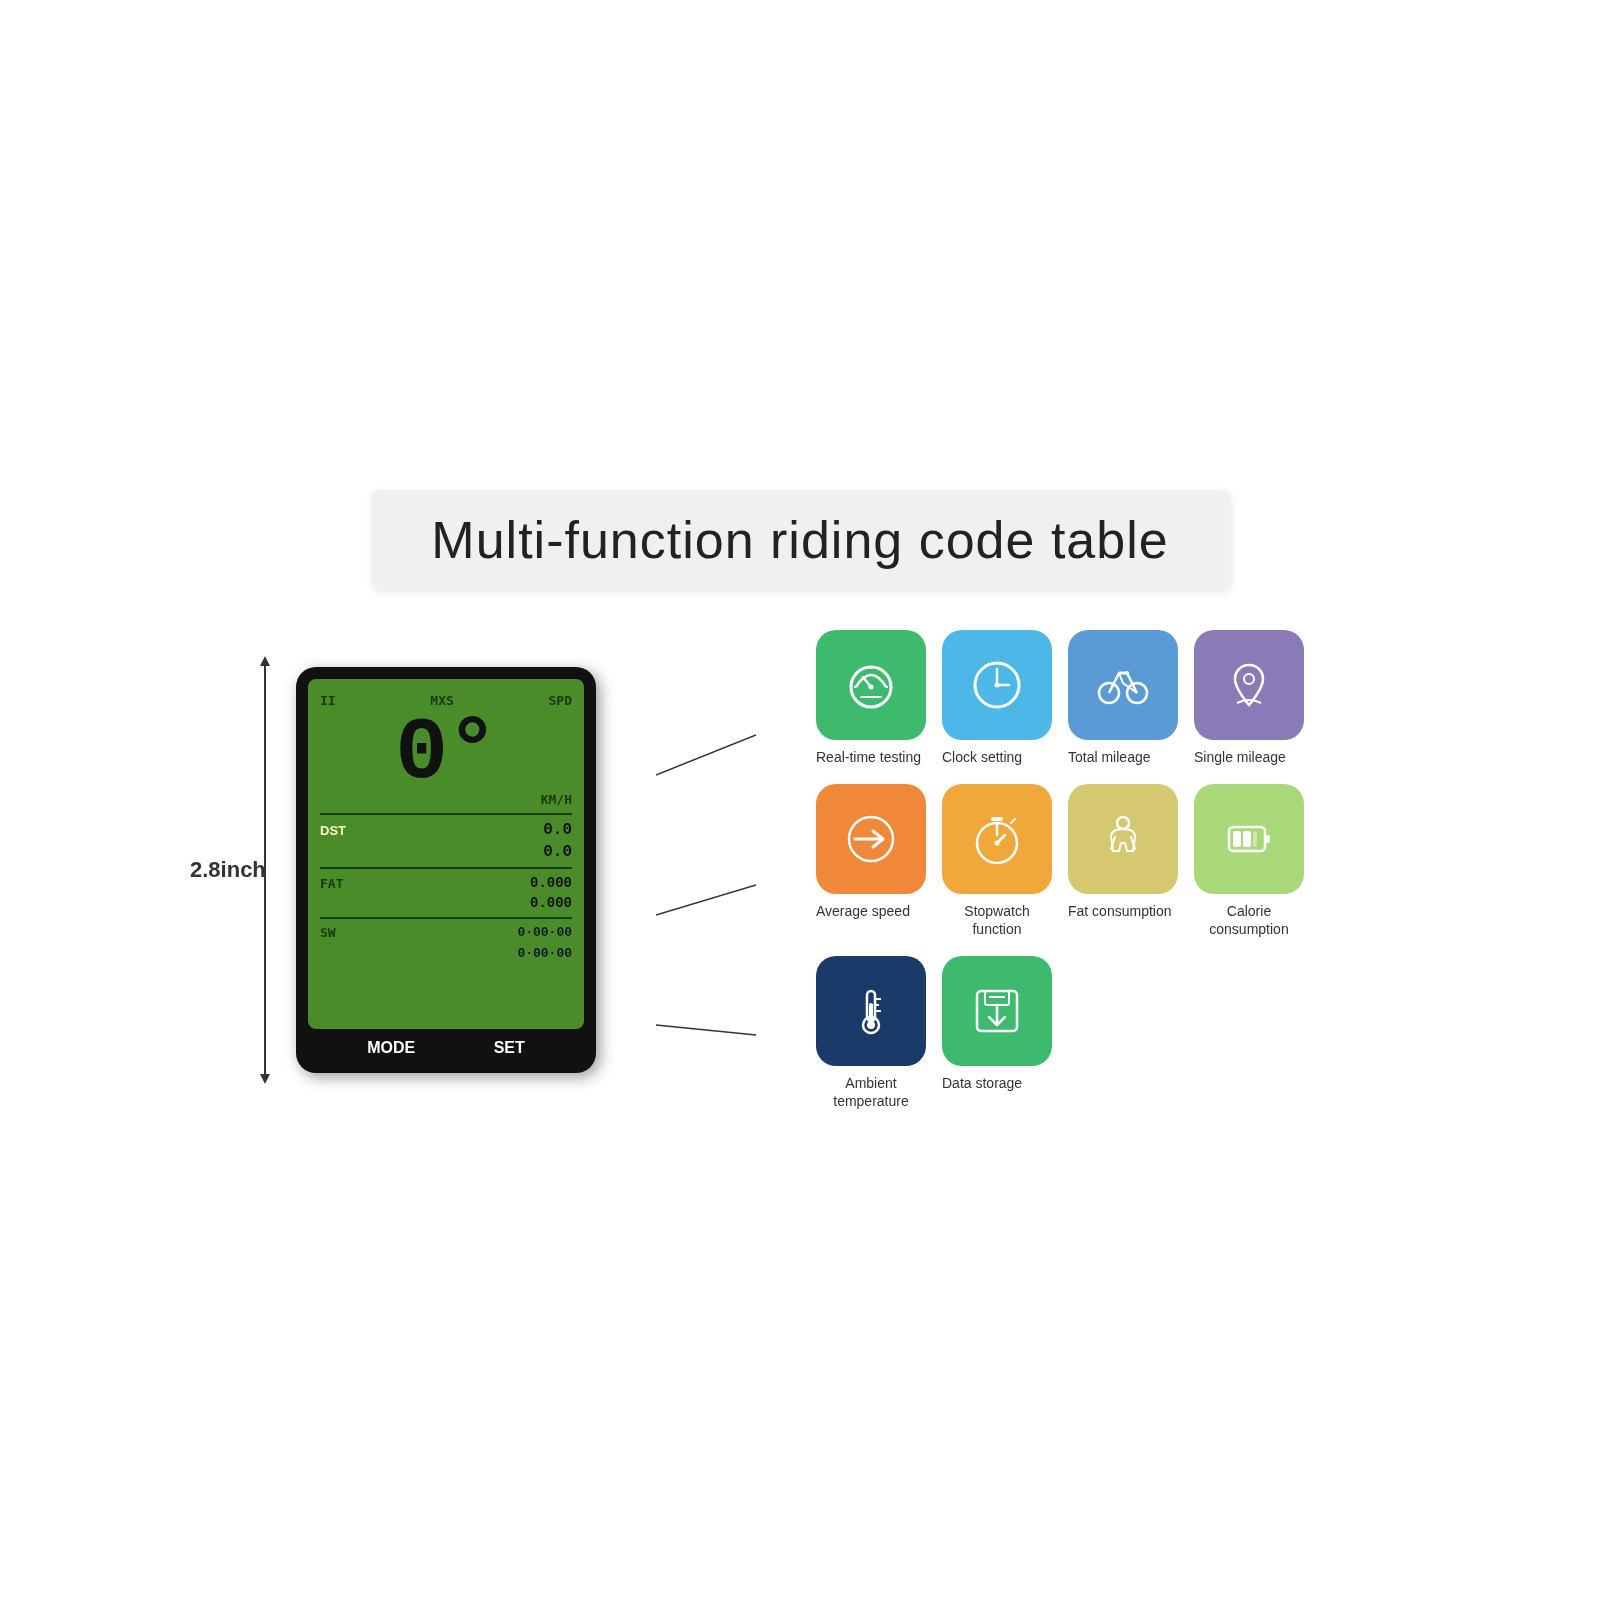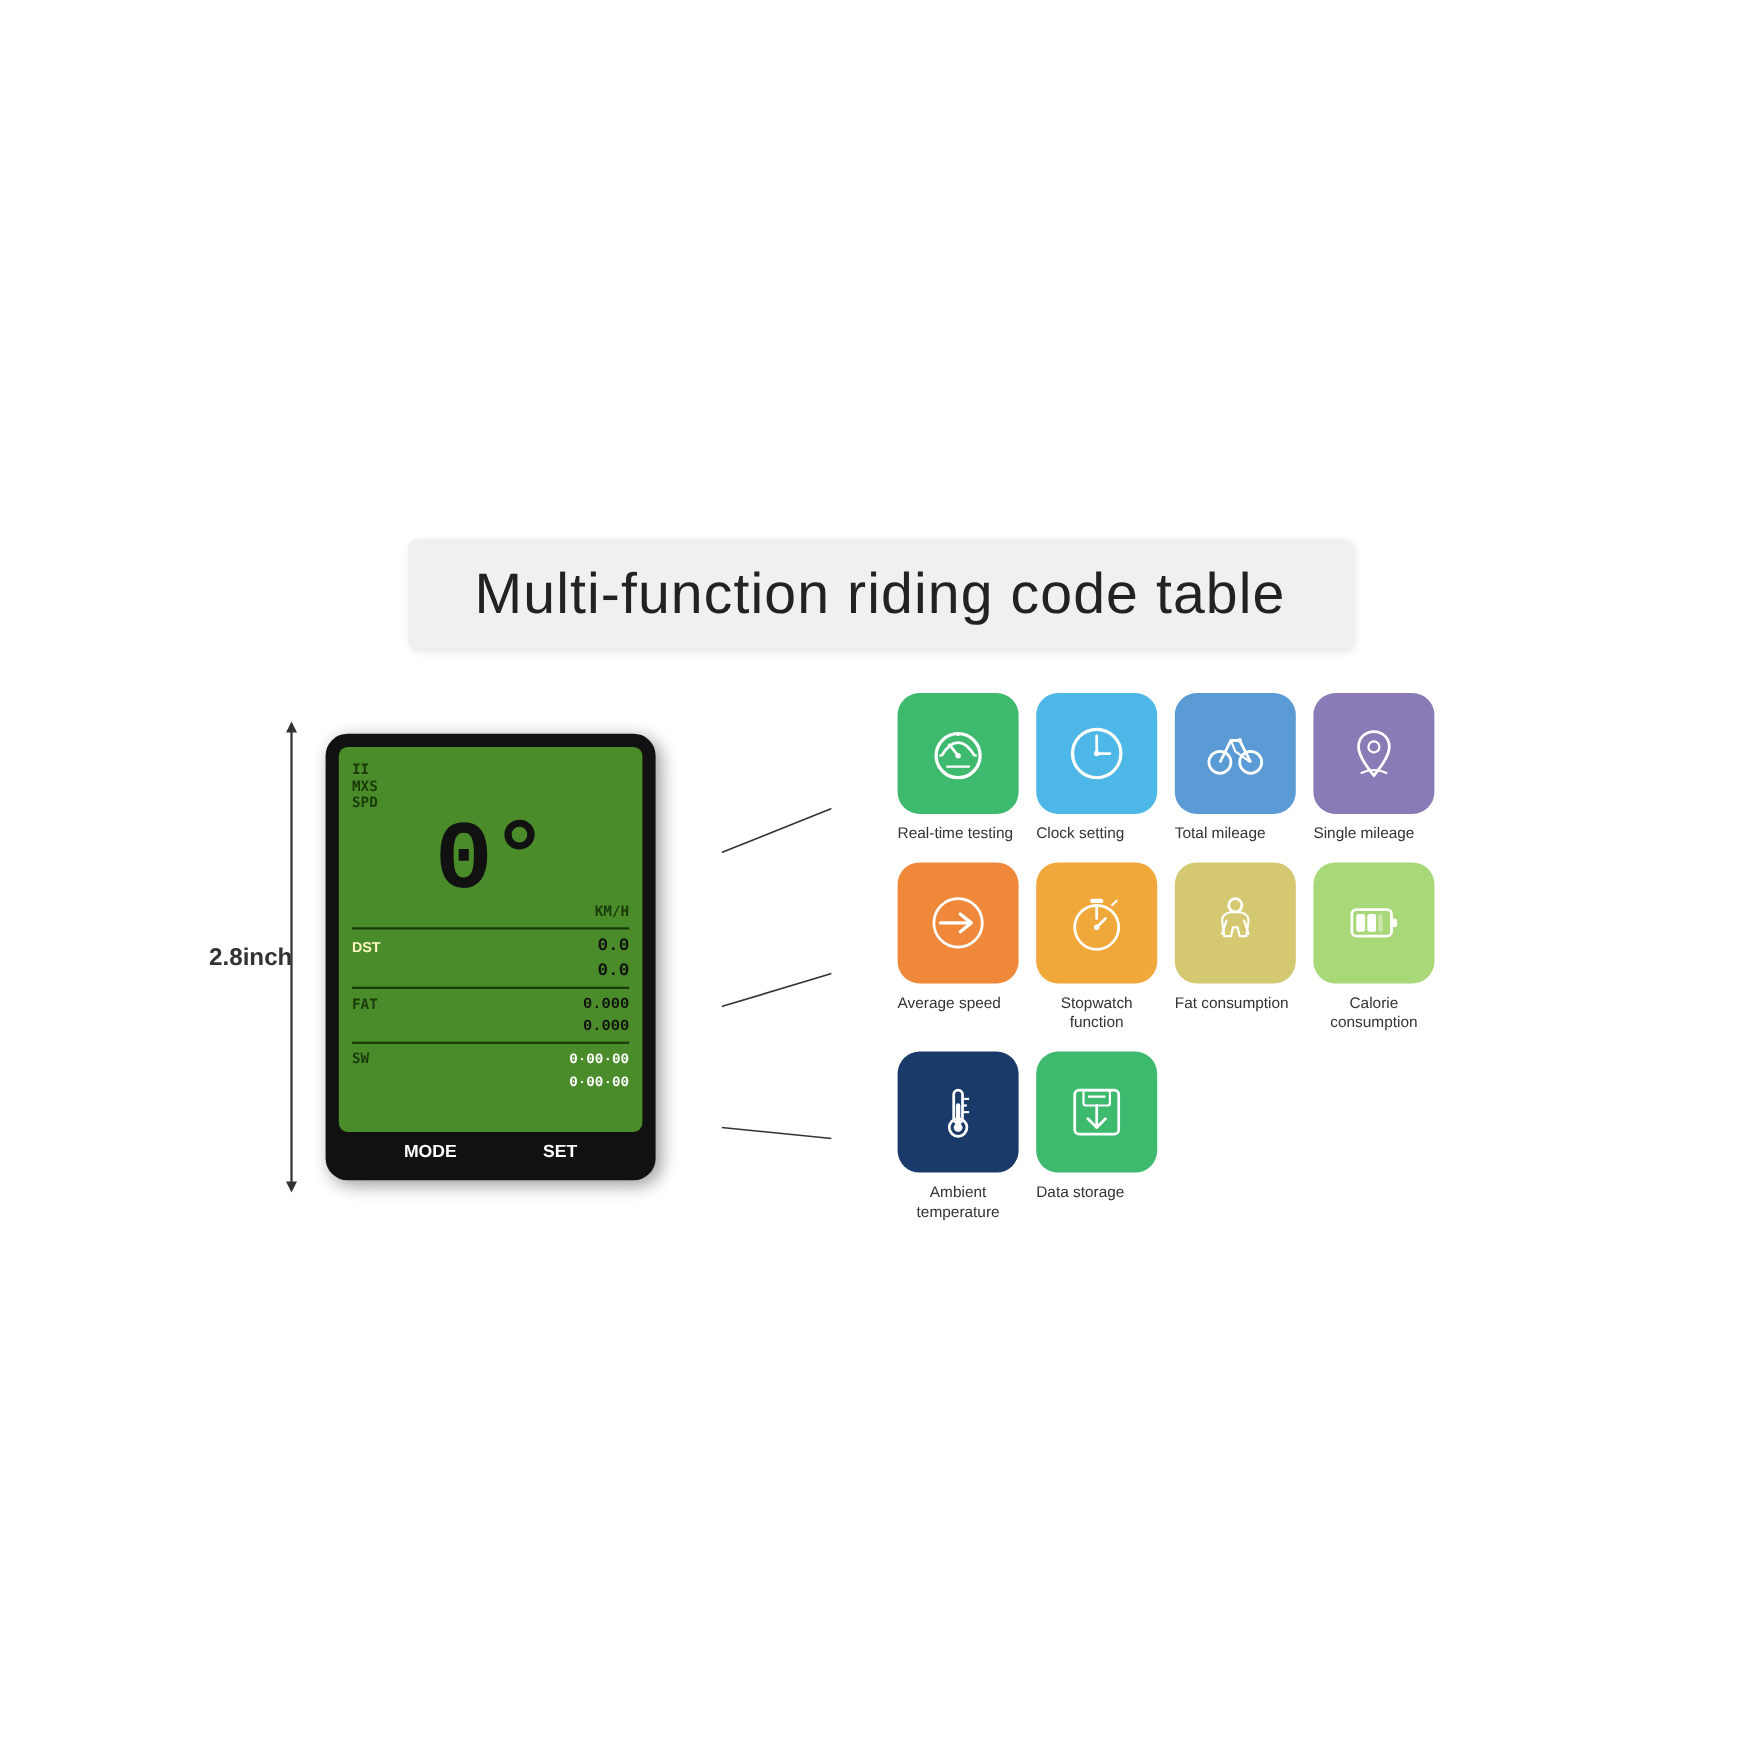--- a/index.html
+++ b/index.html
@@ -128,21 +128,21 @@
       align-items: center;
       margin-top: 6px;
     }
     .sw-label {
       color: #1a3a0a;
       font-size: 13px;
       font-weight: bold;
       font-family: monospace;
     }
     .sw-value {
-      color: #ffffff;
+      color: #0f172a;
       font-size: 13px;
       font-family: 'Courier New', monospace;
       font-weight: bold;
     }
     .device-buttons {
       display: flex;
       justify-content: space-around;
       padding: 10px 20px 4px;
     }
     .device-btn {
@@ -185,21 +185,20 @@
       font-size: 14px;
       color: #333;
       text-align: center;
       line-height: 1.3;
     }
 
     .mxs-top-row {
       display: flex;
       justify-content: space-between;
       margin-bottom: 2px;
-      flex-direction: column;
     }
   </style>
 </head>
 <body>
 
 <div class="page-container">
 
   <div class="title-box">
     <span class="title-text">Multi-function riding code table</span>
   </div>

